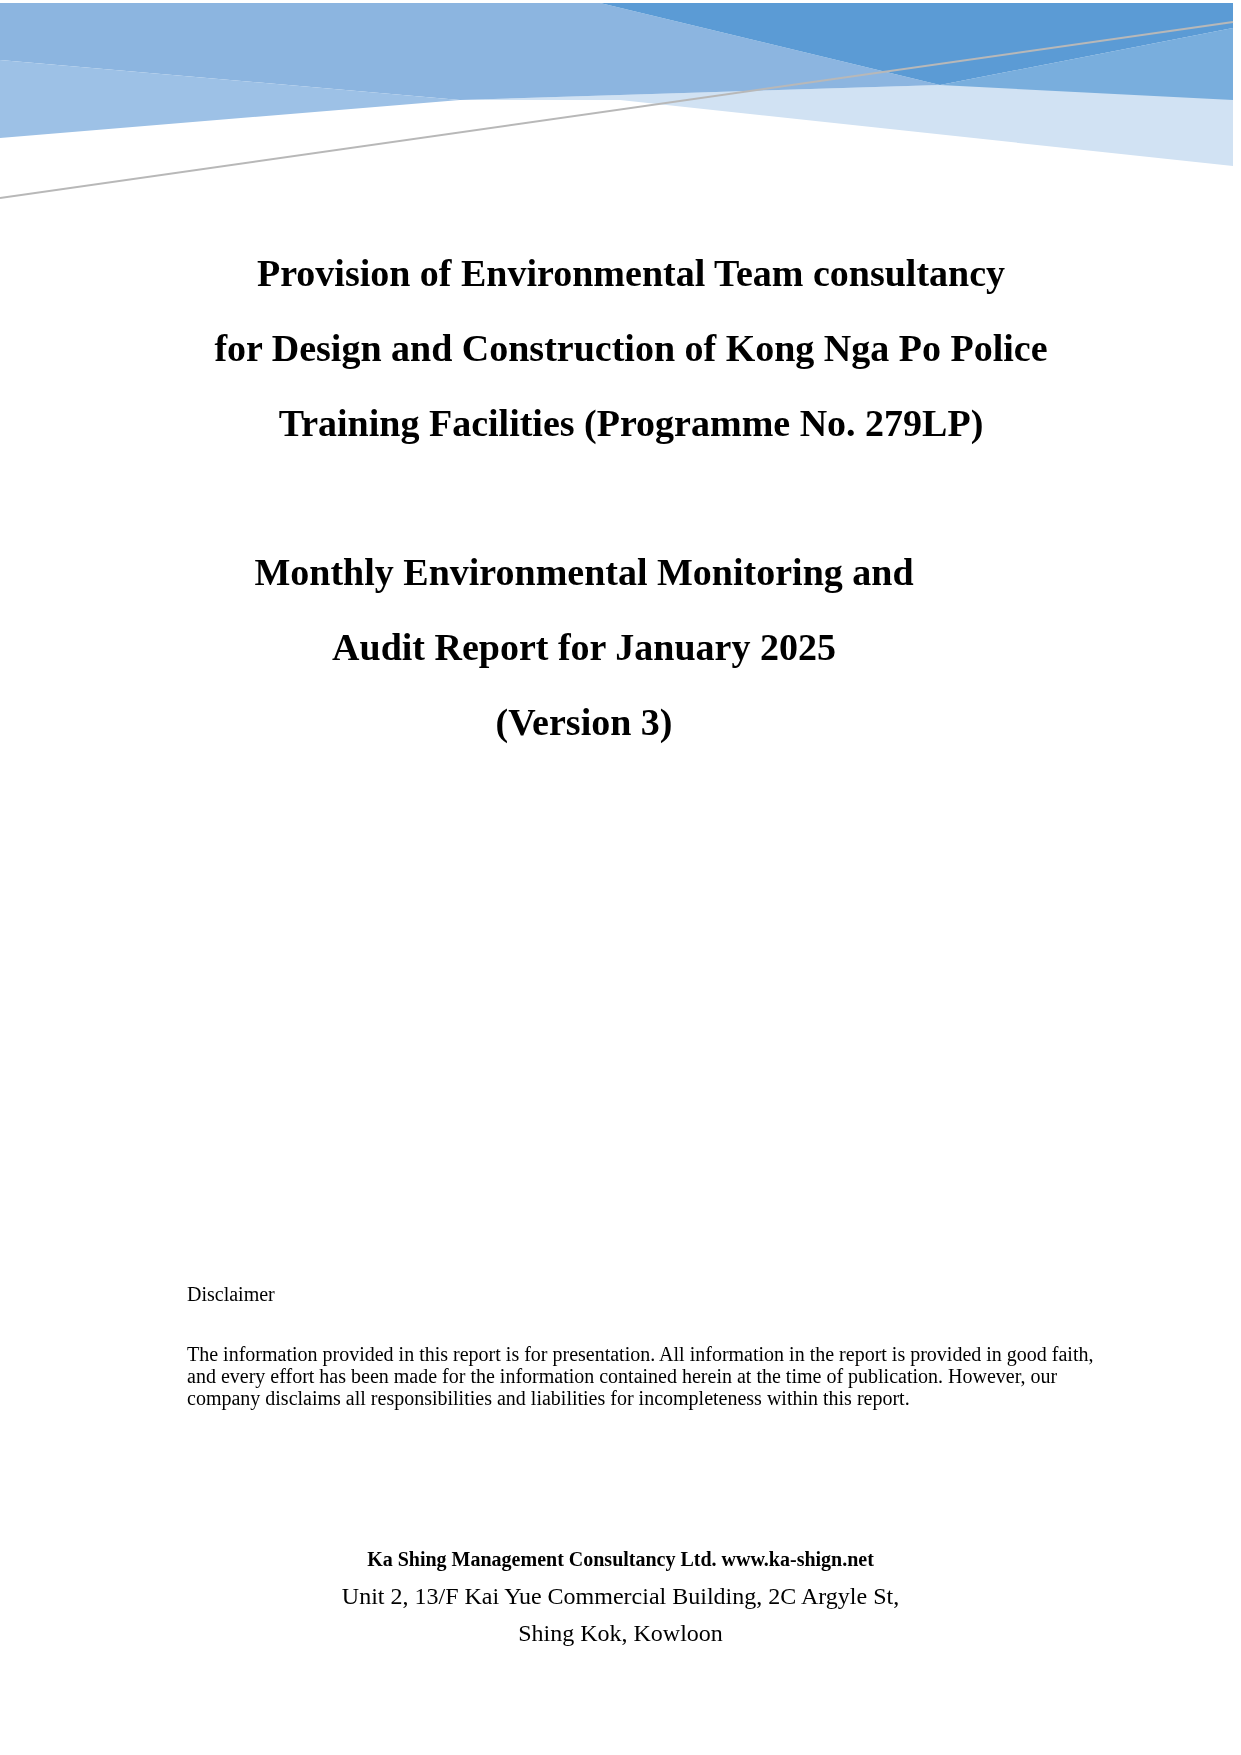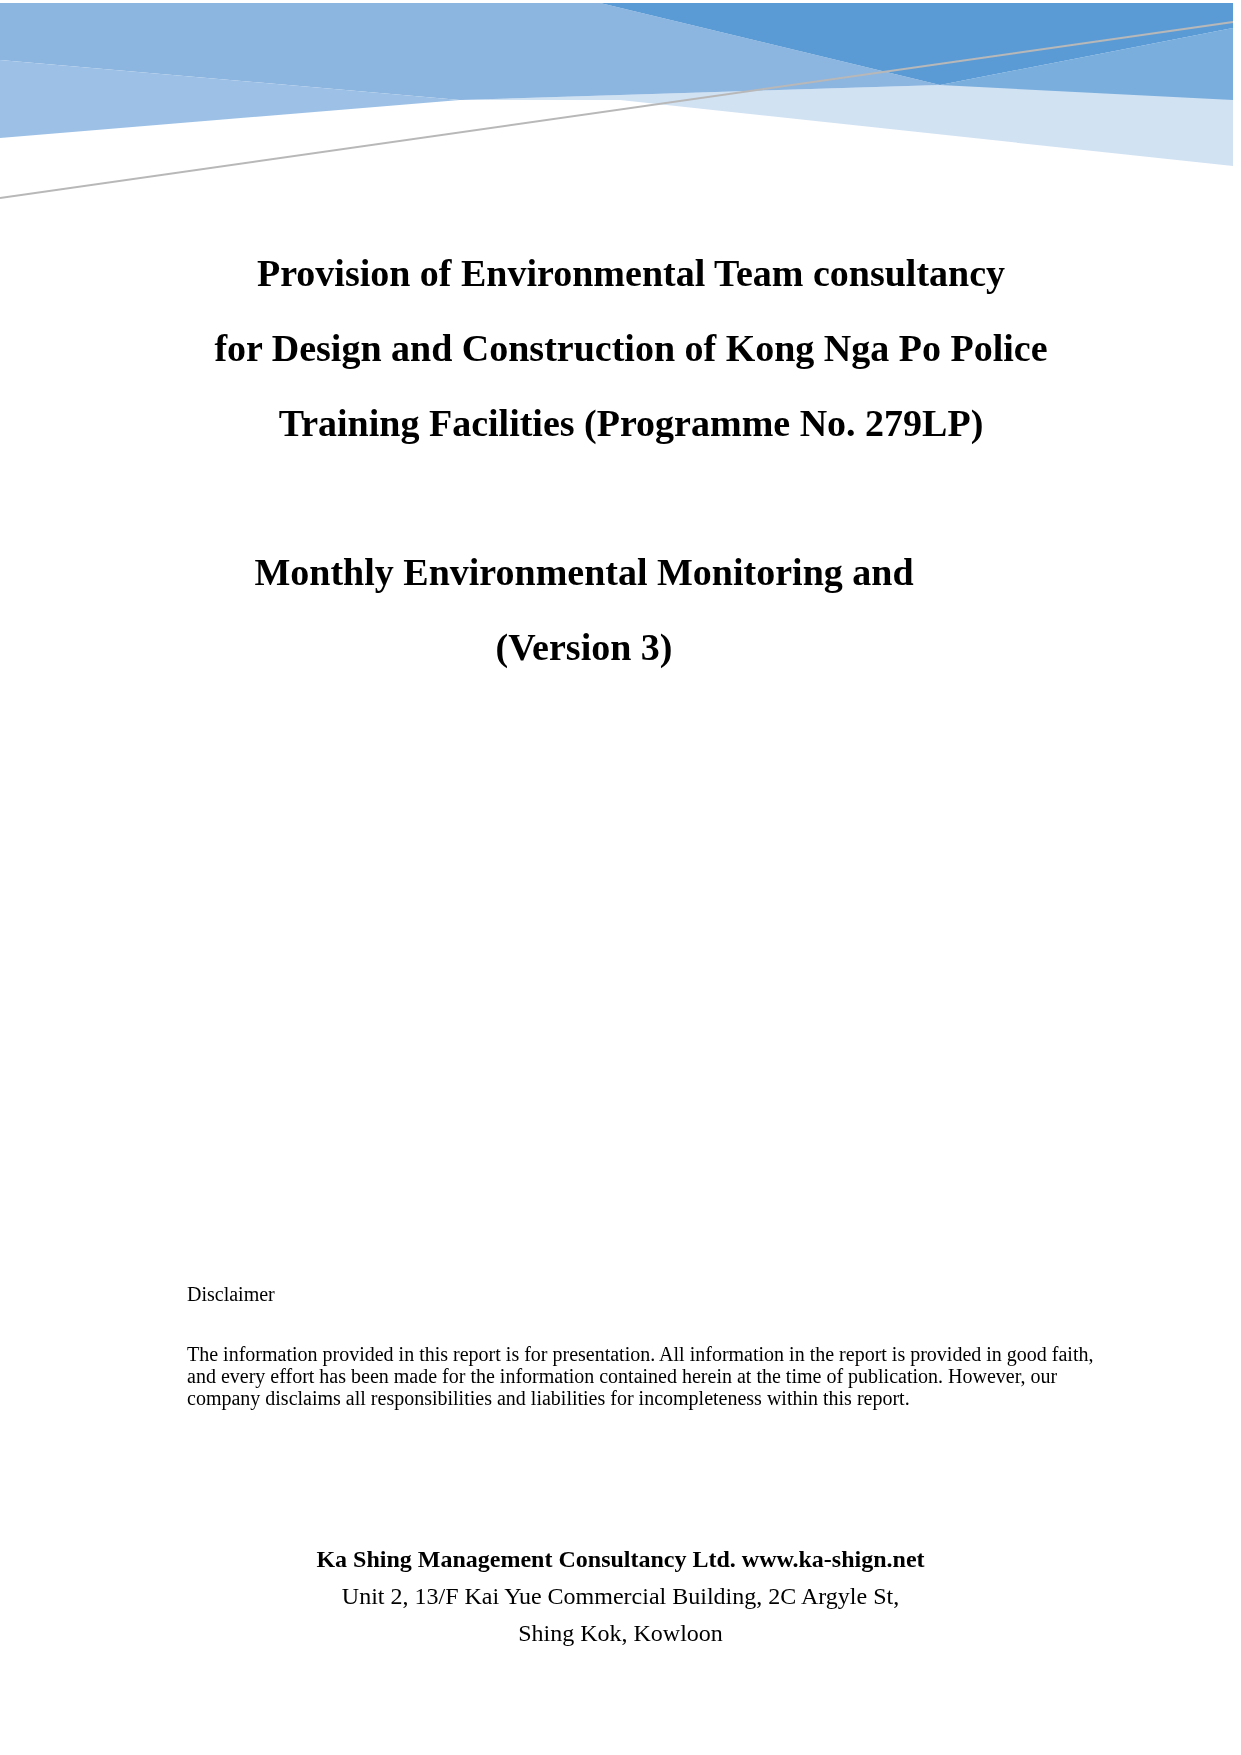--- a/index.html
+++ b/index.html
@@ -7,21 +7,21 @@
          font-family: "Liberation Serif", "DejaVu Serif", serif; color: #000; }
   .banner { position: absolute; left: 0; top: 0; width: 1241px; height: 200px; }
   .title-block { position: absolute; top: 236px; left: 0; width: 1241px; text-align: center; }
   .title-line { font-weight: bold; font-size: 38px; line-height: 75px; margin: 0; letter-spacing: 0px; padding-left: 21px; }
   .subtitle-block { position: absolute; top: 535px; left: 0; width: 1168px; text-align: center; }
   .subtitle-line { font-weight: bold; font-size: 38px; line-height: 75px; margin: 0; }
   .disclaimer { position: absolute; top: 1282px; left: 187px; width: 940px; font-size: 20px; }
   .disclaimer-heading { margin: 0 0 37px 0; line-height: 24px; }
   .disclaimer-body { margin: 0; line-height: 22px; }
   .footer { position: absolute; top: 1541px; left: 0; width: 1241px; text-align: center; }
-  .footer-company { font-weight: bold; font-size: 24px; line-height: 37px; margin: 0; }
+  .footer-company { font-weight: bold; font-size: 20px; line-height: 37px; margin: 0; }
   .footer-address { font-size: 24px; line-height: 37px; margin: 0; }
 </style>
 </head>
 <body>
 
 <div class="banner">
   <svg width="1241" height="200" viewBox="0 0 1241 200">
 
     <polygon points="460,100 940,85 1233,28 1233,166 620,100" fill="#d1e2f3"></polygon>
 
@@ -38,20 +38,21 @@
 </div>
 
 <div class="title-block">
   <p class="title-line">Provision of Environmental Team consultancy</p>
   <p class="title-line">for Design and Construction of Kong Nga Po Police</p>
   <p class="title-line">Training Facilities (Programme No. 279LP)</p>
 </div>
 
 <div class="subtitle-block">
   <p class="subtitle-line">Monthly Environmental Monitoring and</p>
+  <p class="subtitle-line">Audit Report for January 2025</p>
   <p class="subtitle-line">(Version 3)</p>
 </div>
 
 <div class="disclaimer">
   <p class="disclaimer-heading">Disclaimer</p>
   <p class="disclaimer-body">The information provided in this report is for presentation. All information in the report is provided in good faith, and every effort has been made for the information contained herein at the time of publication. However, our company disclaims all responsibilities and liabilities for incompleteness within this report.</p>
 </div>
 
 <div class="footer">
   <p class="footer-company">Ka Shing Management Consultancy Ltd. www.ka-shign.net</p>

